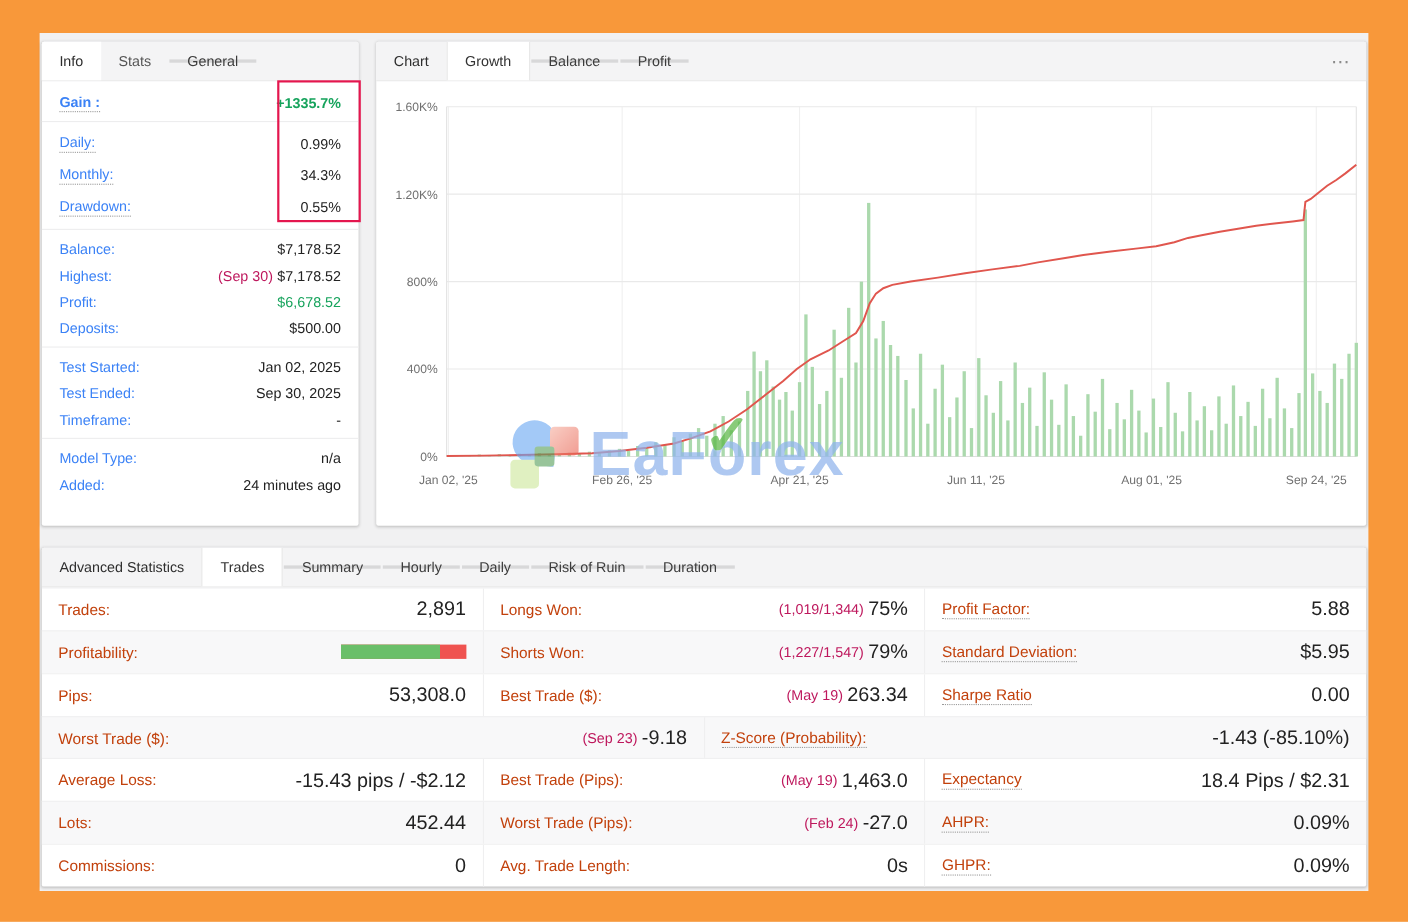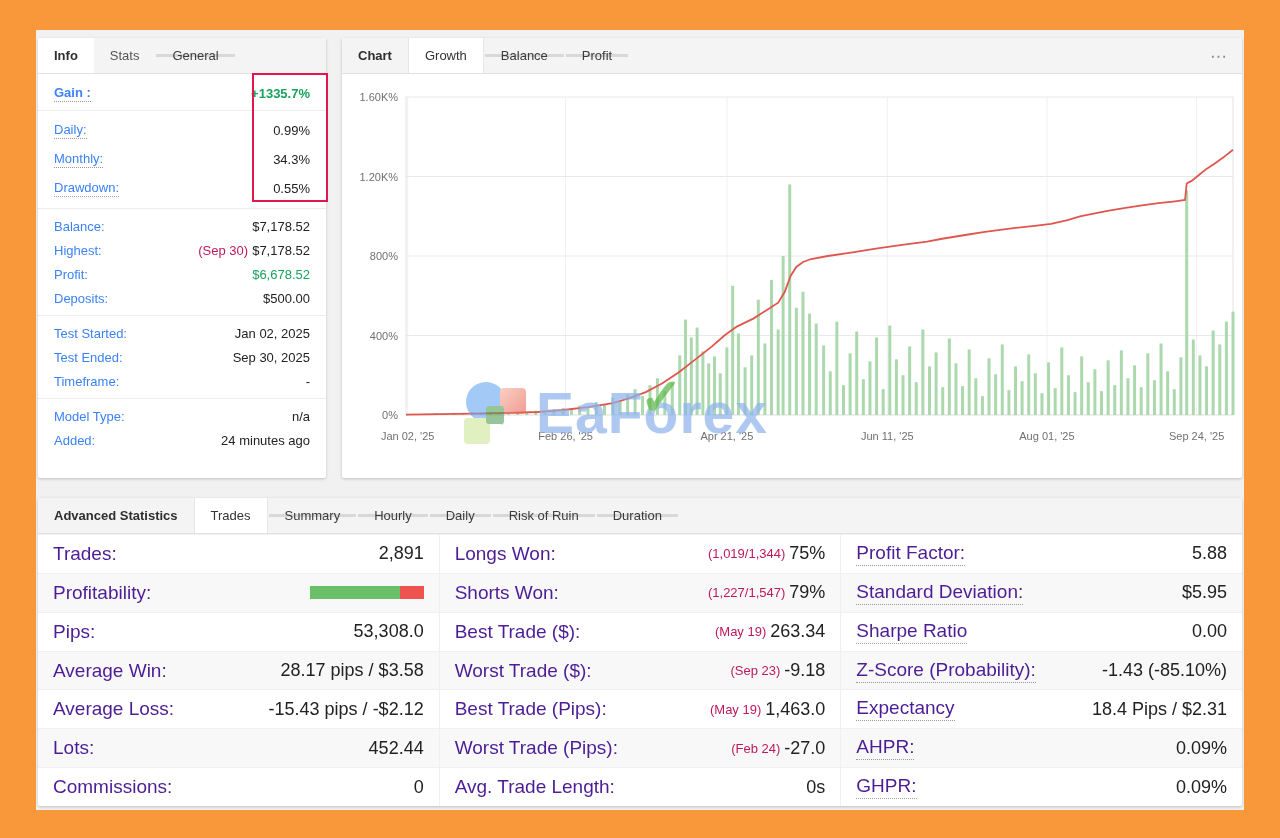--- a/index.html
+++ b/index.html
@@ -26,21 +26,21 @@
   
   .panel-header {
     height:36px; background:#f4f4f5; border-bottom:1px solid #e2e2e3;
     display:flex; align-items:stretch; border-radius:2px 2px 0 0;
     flex:none; position:relative;
   }
   .tab {
     display:flex; align-items:center; padding:0 16px; font-size:13px;
     color:#444; cursor:pointer; white-space:nowrap;
   }
-  .tab.title { font-weight:bold; color:#2e2e2e; background:#fff; border-radius:2px 0 0 0; }
+  .tab.title { font-weight:normal; color:#2e2e2e; background:#fff; border-radius:2px 0 0 0; }
   .tab.title.bare { background:transparent; }
   .tab.active { background:#fff; color:#333; border-left:1px solid #e6e6e6; border-right:1px solid #e6e6e6; }
   .tab.plain { color:#555; }
   .tab.gray { background:#d8d8d9; color:#3c3c3c; margin:16px 1px; }
   .menu-dots {
     position:absolute; right:14px; top:0; height:36px; display:flex; align-items:center;
     color:#8a8a8a; font-size:17px; letter-spacing:1px; cursor:pointer;
   }
 
   
@@ -83,21 +83,21 @@
 
   
   .t-body { flex:1; display:flex; flex-direction:column; }
   .t-row { flex:1; display:flex; border-top:1px solid #f0f0f1; }
   .t-row:nth-child(even) { background:#f8f8f9; }
   .t-cell {
     flex:1; display:flex; justify-content:space-between; align-items:center;
     padding:0 15px; min-width:0;
   }
   .t-cell + .t-cell { border-left:1px solid #efeff0; }
-  .t-cell .lbl { font-size:19px; color:#4c1d95; white-space:nowrap; }
+  .t-cell .lbl { font-size:14px; color:#c2410c; white-space:nowrap; }
   .t-cell .lbl.dotted { border-bottom:1px dotted #9a9a9a; padding-bottom:1px; }
   .t-cell .val { font-size:18px; color:#222; white-space:nowrap; }
   .profit-bar { width:114px; height:13px; background:#ef5350; display:flex; }
   .profit-bar .green-part { height:100%; background:#6abf69; }
 </style>
 </head>
 <body>
 
 <div class="inner">
 
@@ -437,26 +437,20 @@
           </div>
           <div class="t-cell">
             <span class="lbl dotted">Sharpe Ratio</span>
             <span class="vwrap">
               <span class="val">0.00</span>
             </span>
           </div>
         </div>
         <div class="t-row">
           <div class="t-cell">
-            <span class="lbl">Average Win:</span>
-            <span class="vwrap">
-              <span class="val">28.17 pips / $3.58</span>
-            </span>
-          </div>
-          <div class="t-cell">
             <span class="lbl">Worst Trade ($):</span>
             <span class="vwrap">
               <span class="pre">(Sep 23)</span>
               <span class="val">-9.18</span>
             </span>
           </div>
           <div class="t-cell">
             <span class="lbl dotted">Z-Score (Probability):</span>
             <span class="vwrap">
               <span class="val">-1.43 (-85.10%)</span>

